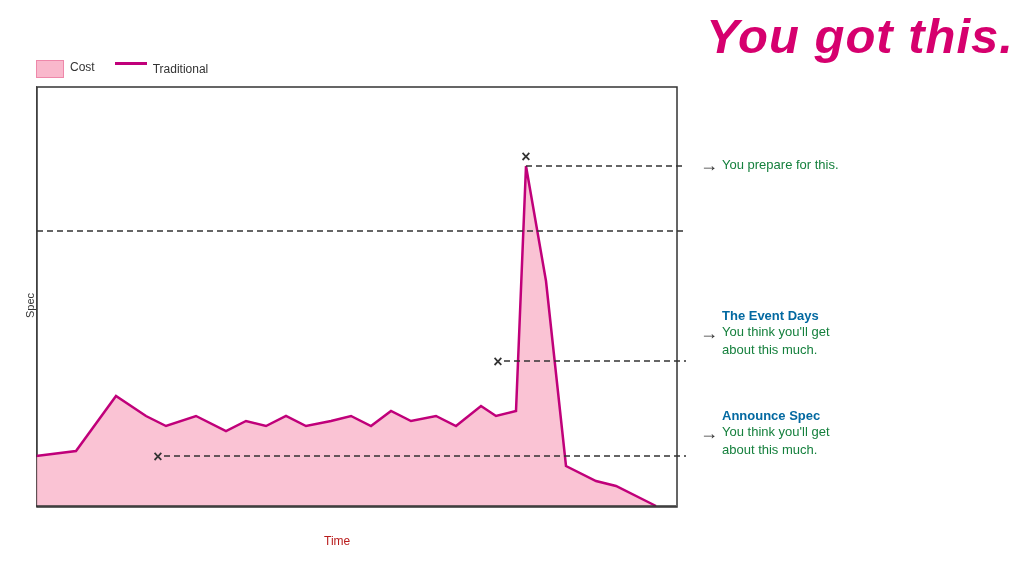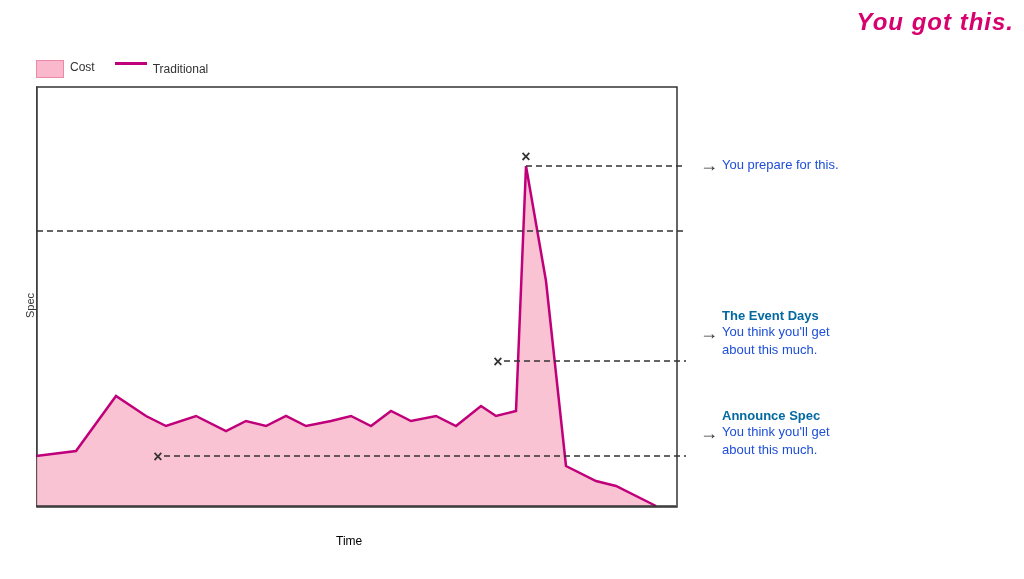--- a/index.html
+++ b/index.html
@@ -17,21 +17,21 @@
       height: 579px;
       position: relative;
       display: flex;
     }
 
     
     .you-got-this {
       position: absolute;
       top: 8px;
       right: 10px;
-      font-size: 24px;
+      font-size: 49px;
       font-weight: 900;
       color: #d6006e;
       font-style: italic;
       letter-spacing: 1px;
     }
 
     
     .chart-wrapper {
       position: absolute;
       top: 60px;
@@ -113,21 +113,21 @@
     }
 
     .annotation-title {
       font-size: 13px;
       font-weight: bold;
       color: #0369a1;
     }
 
     .annotation-text {
       font-size: 13px;
-      color: #1d4ed8;
+      color: #15803d;
       line-height: 1.4;
     }
 
     .annotation-arrow {
       display: flex;
       align-items: center;
       margin-bottom: 2px;
     }
 
     
@@ -241,21 +241,21 @@
         <line x1="490" y1="80" x2="650" y2="80" stroke="#333" stroke-width="1.5" stroke-dasharray="6,4"></line>
 
         <text x="490" y="76" font-size="16" font-weight="bold" fill="#333" text-anchor="middle">×</text>
 
         <line x1="1" y1="145" x2="650" y2="145" stroke="#333" stroke-width="1.5" stroke-dasharray="6,4"></line>
 
         <line x1="0" y1="420" x2="640" y2="420" stroke="#333" stroke-width="1.5"></line>
         <line x1="0" y1="0" x2="0" y2="420" stroke="#333" stroke-width="1.5"></line>
       </svg>
 
-      <div class="x-axis-label" style="position:absolute; bottom:2px; left:300px; font-size:12px; color:#000000;">Time</div>
+      <div class="x-axis-label" style="position:absolute; bottom:2px; left:288px; font-size:12px; color:#b91c1c;">Time</div>
 
     </div>
   </div>
 
   <div class="annotations">
 
     <div class="annotation" style="top: 95px;">
       <div class="annotation-arrow">
         <span style="font-size:18px; color:#333; margin-right:4px;">→</span>
         <span class="annotation-text">You prepare for this.</span>

